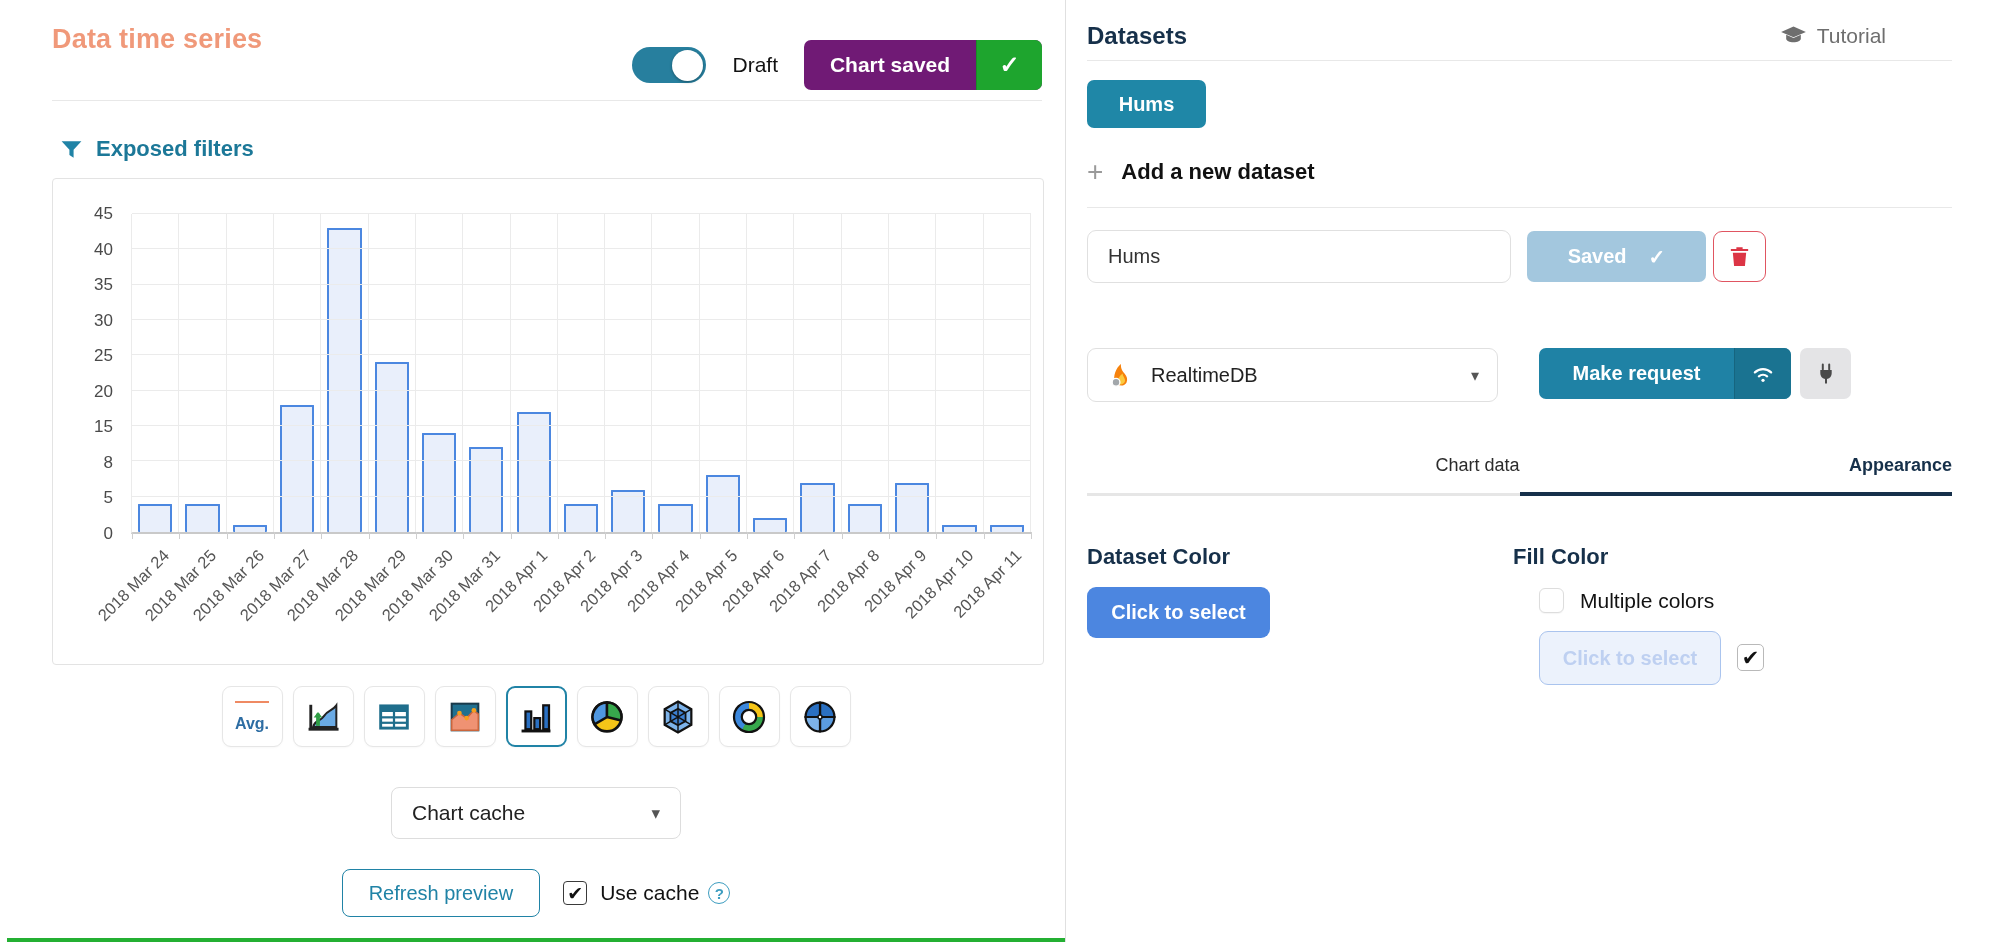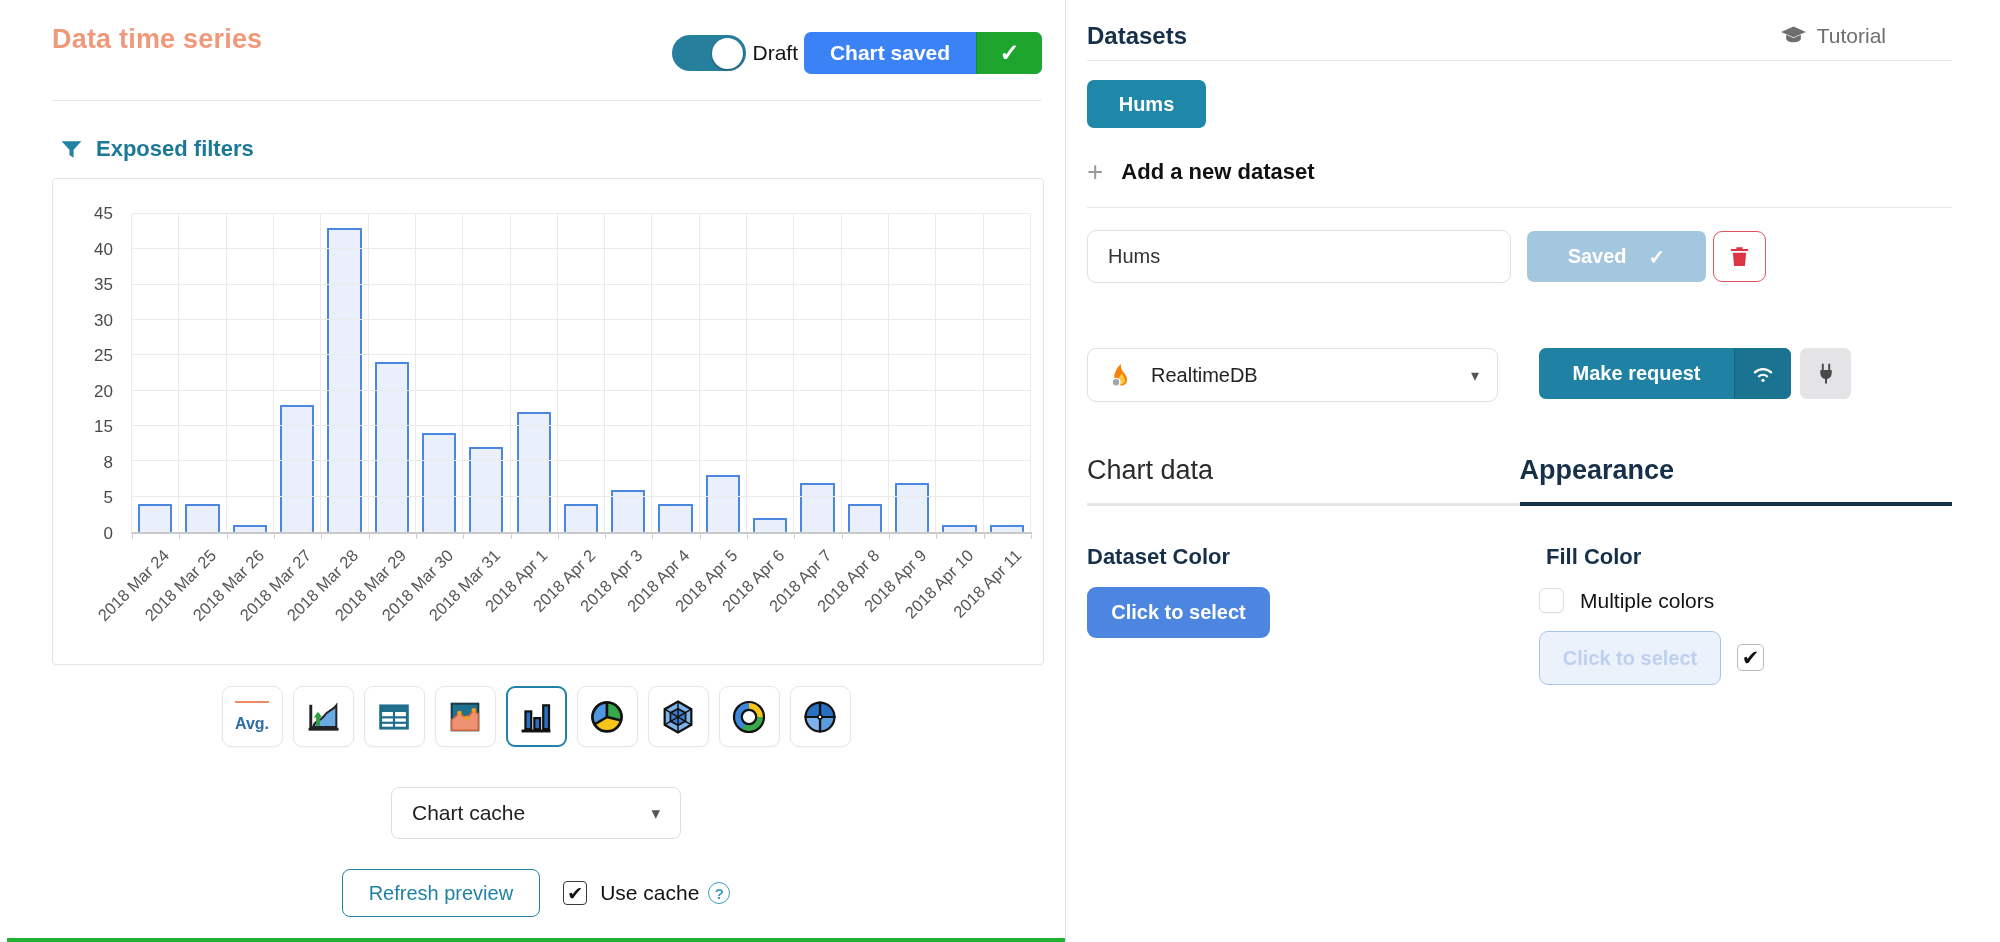--- a/index.html
+++ b/index.html
@@ -3,25 +3,25 @@
 <meta charset="utf-8">
 <style>
   * { box-sizing: border-box; margin: 0; padding: 0; }
   html,body { background:#fff; }
   body { width:2000px; height:942px; font-family:"Liberation Sans", sans-serif; color:#333; position:relative; overflow:hidden; }
   .app { position:absolute; inset:0;margin-left:7px; }
 
   
   .left-panel { position:absolute; left:0; top:0; width:1058px; height:942px; }
   .lp-title { position:absolute; left:45px; top:24px; font-size:27px; font-weight:bold; color:#f0997a; letter-spacing:.2px; }
-  .lp-controls { position:absolute; top:28px; right:23px; height:50px; display:flex; align-items:center; gap:6px; }
+  .lp-controls { position:absolute; top:40px; right:23px; height:50px; display:flex; align-items:center; gap:26px; }
   .toggle { width:74px; height:36px; border-radius:18px; background:#277f9e; position:relative; cursor:pointer; }
   .toggle .knob { position:absolute; top:2.5px; right:3px; width:31px; height:31px; border-radius:50%; background:#fff; box-shadow:0 1px 3px rgba(0,0,0,.35); }
   .draft-label { font-size:21px; color:#121212; }
-  .saved-btn { display:flex; align-items:stretch; width:238px; height:42px; border:none; border-radius:7px; overflow:hidden; background:#3b82f6; cursor:pointer; }
+  .saved-btn { display:flex; align-items:stretch; width:238px; height:50px; border:none; border-radius:7px; overflow:hidden; background:#701a75; cursor:pointer; }
   .saved-btn .lbl { flex:1; display:flex; align-items:center; justify-content:center; color:#fff; font-weight:bold; font-size:21px; }
   .saved-btn .check-seg { width:66px; display:flex; align-items:center; justify-content:center; background:#1ea52e; border-left:1px solid rgba(0,0,0,.14); color:#fff; font-size:24px; font-weight:bold; }
   .lp-divider { position:absolute; left:45px; right:23px; top:100px; border:none; border-top:1px solid #e8e8e8; }
   .filters-row { position:absolute; left:52px; top:136px; display:flex; align-items:center; gap:12px; }
   .filters-row .flabel { font-size:22px; font-weight:bold; color:#1c7898; }
 
   .chart-card { position:absolute; left:45px; top:178px; width:992px; height:487px; border:1px solid #e3e3e3; border-radius:4px; background:#fff; }
   .ylabels { position:absolute; left:8px; top:35px; width:62px; height:320px; }
   .ylabels .ylab { position:absolute; right:10px; width:52px; text-align:right; font-size:17px; color:#4a4a4a; line-height:20px; }
   .plot { position:absolute; left:78px; top:35px; width:900px; height:320px; border-left:1px solid #ebebeb; border-bottom:2px solid #c9c9c9; }
@@ -69,21 +69,21 @@
   .trash-btn { position:absolute; left:647px; top:231px; width:53px; height:51px; background:#fff; border:1.5px solid #e05561; border-radius:9px; display:flex; align-items:center; justify-content:center; cursor:pointer; }
 
   .conn-select { position:absolute; left:21px; top:348px; width:411px; height:54px; border:1px solid #e0e0e0; border-radius:9px; background:#fff; display:flex; align-items:center; padding:0 18px; gap:16px; font-size:20px; color:#222; cursor:pointer; }
   .conn-select .caret { margin-left:auto; color:#555; font-size:16px; }
   .make-req { position:absolute; left:473px; top:348px; width:252px; height:51px; display:flex; align-items:stretch; border:none; border-radius:7px; overflow:hidden; background:#1f82a5; cursor:pointer; }
   .make-req .lbl { flex:1; display:flex; align-items:center; justify-content:center; color:#fff; font-weight:bold; font-size:20px; }
   .make-req .wifi-seg { width:57px; display:flex; align-items:center; justify-content:center; background:#1a7391; border-left:1px solid rgba(0,0,0,.12); }
   .plug-btn { position:absolute; left:734px; top:348px; width:51px; height:51px; background:#e4e4e6; border:none; border-radius:7px; display:flex; align-items:center; justify-content:center; cursor:pointer; }
 
   .tabs { position:absolute; left:21px; top:455px; width:865px; display:flex; }
-  .tab { flex:1; text-align:left; padding-bottom:16px; font-size:27px; color:#2b2b2b; border-bottom:3px solid #e6e6e6; cursor:pointer; }
+  .tab { flex:1; text-align:right; padding-bottom:16px; font-size:18px; color:#2b2b2b; border-bottom:3px solid #e6e6e6; cursor:pointer; }
   .tab.active { font-weight:bold; color:#16304a; border-bottom:4px solid #16304a; }
 
   .sec-title { position:absolute; top:544px; font-size:22px; font-weight:bold; color:#16304a; }
   .blue-btn { position:absolute; left:21px; top:587px; width:183px; height:51px; background:#4c86e0; border:none; border-radius:9px; color:#fff; font-weight:bold; font-size:20px; cursor:pointer; font-family:inherit; }
   .multi-row { position:absolute; left:473px; top:588px; display:flex; align-items:center; gap:16px; }
   .multi-row .mc-lbl { font-size:21px; color:#121212; }
   .cb2 { width:25px; height:25px; border:1.5px solid #ddd; border-radius:6px; background:#fff; cursor:pointer; box-shadow:0 1px 1px rgba(0,0,0,.04); }
   .disabled-btn { position:absolute; left:473px; top:631px; width:182px; height:54px; background:#ecf2fc; border:1px solid #aac4ee; border-radius:9px; color:#bed0f1; font-weight:bold; font-size:20px; cursor:default; font-family:inherit; }
   .cb3 { position:absolute; left:671px; top:644px; width:27px; height:27px; border:1.5px solid #b9b9b9; border-radius:5px; background:#fff; display:flex; align-items:center; justify-content:center; font-size:21px; color:#111; cursor:pointer; }
 </style>
@@ -392,21 +392,21 @@
           <path d="M6.3 8 h11.4 v3.3 a5.7 5.7 0 0 1 -4.7 5.6 V21.5 h-2 v-4.6 A5.7 5.7 0 0 1 6.3 11.3 Z" fill="#4a4a4a"></path>
         </svg>
     </button>
 
     <div class="tabs">
       <div class="tab">Chart data</div>
       <div class="tab active">Appearance</div>
     </div>
 
     <div class="sec-title" style="left:21px">Dataset Color</div>
-    <div class="sec-title" style="left:480px">Fill Color</div>
+    <div class="sec-title" style="left:447px">Fill Color</div>
 
     <button class="blue-btn">Click to select</button>
 
     <div class="multi-row">
       <span class="cb2"></span>
       <span class="mc-lbl">Multiple colors</span>
     </div>
 
     <button class="disabled-btn">Click to select</button>
     <span class="cb3">✔</span>

